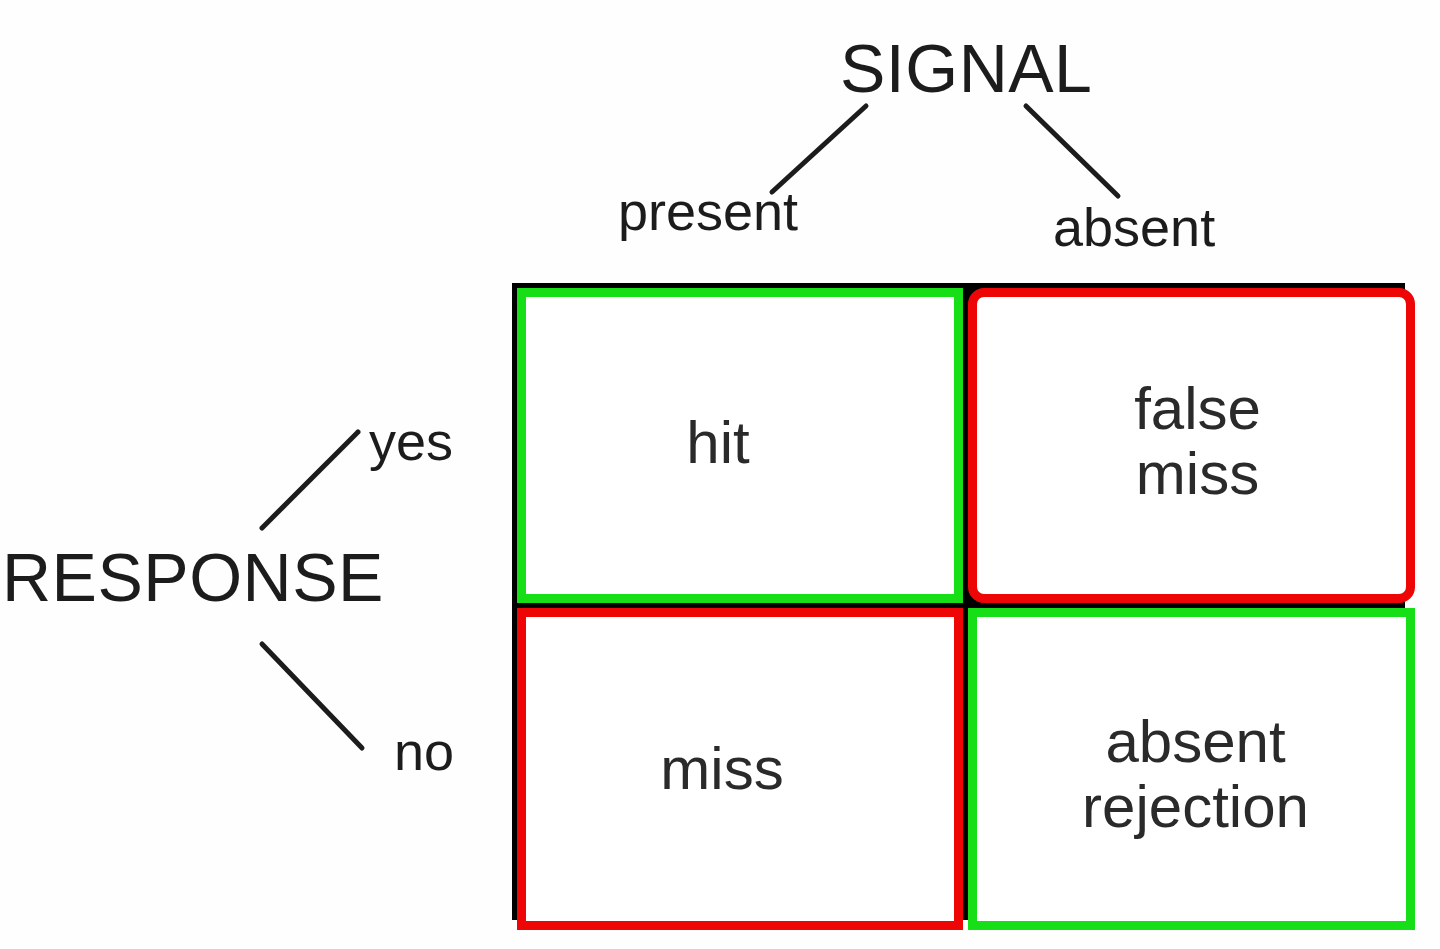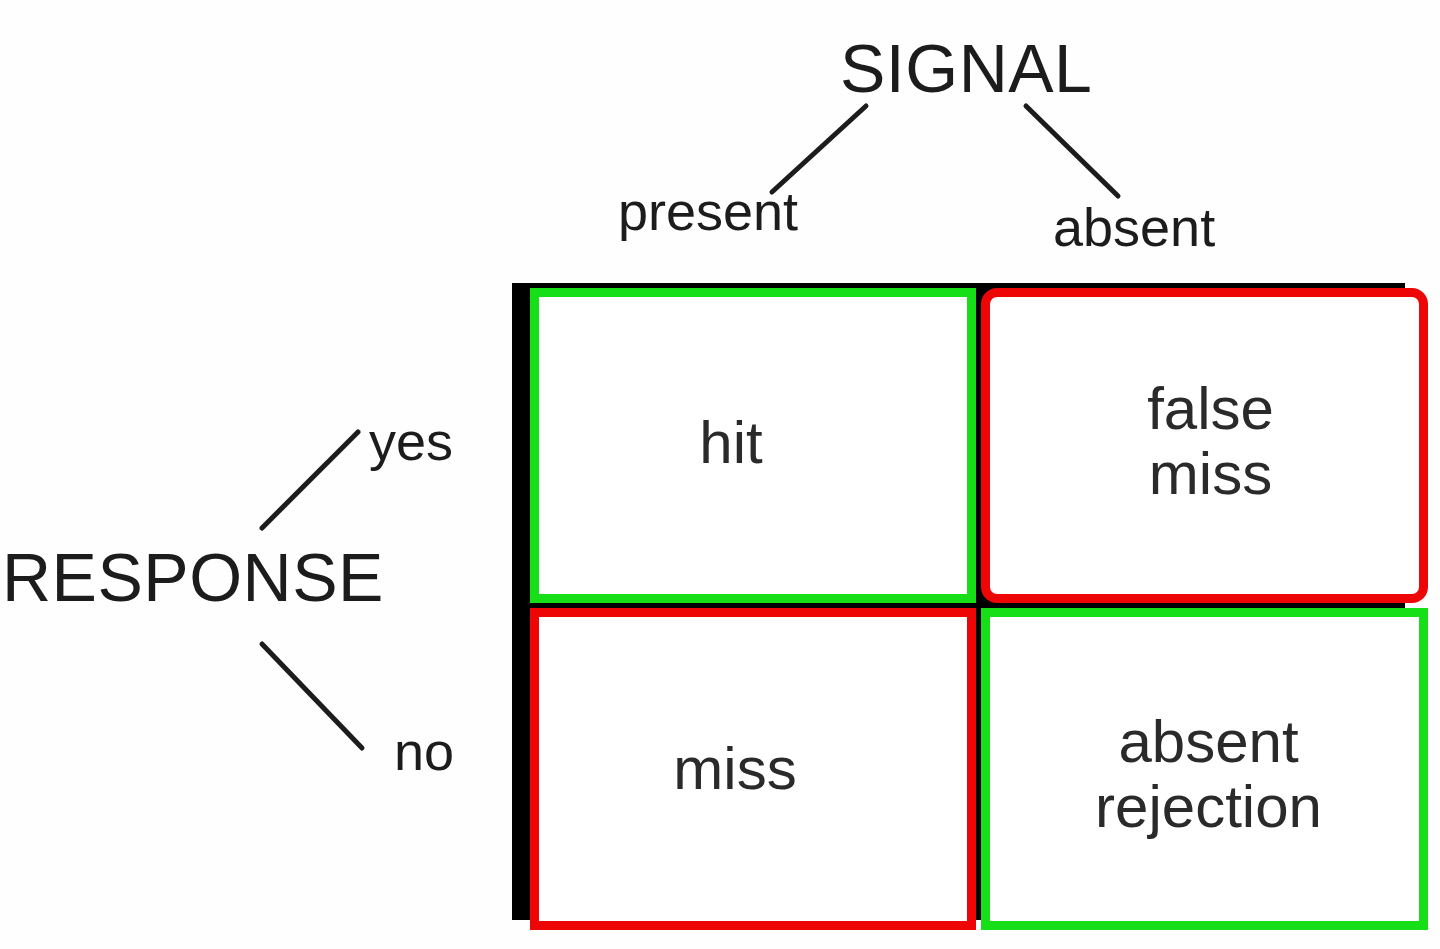--- a/index.html
+++ b/index.html
@@ -75,21 +75,20 @@
     top: 283px;
     width: 893px;
     height: 637px;
     background: #000000;
     display: grid;
     grid-template-columns: 446px 447px;
     grid-template-rows: 315px 322px;
     box-sizing: border-box;
     border: 5px solid #000000;
     gap: 5px;
-    padding-left: 13px;
   }
 
   .cell {
     position: relative;
     background: #ffffff;
     box-sizing: border-box;
     display: flex;
     align-items: center;
     justify-content: center;
     overflow: hidden;

